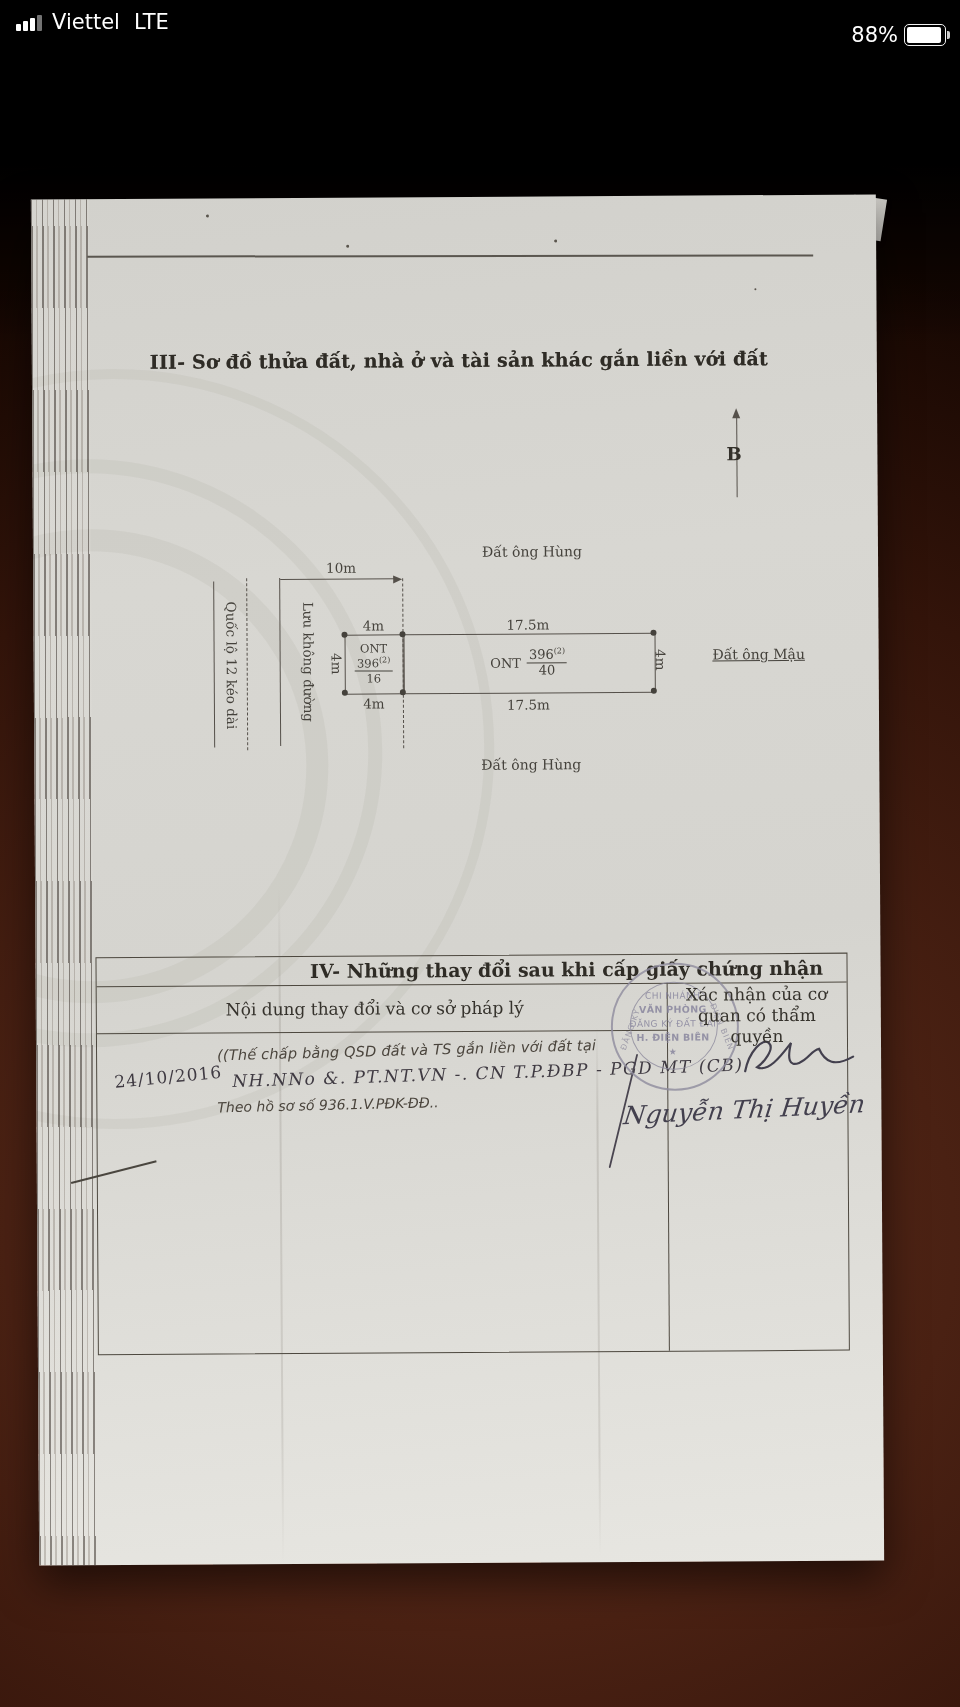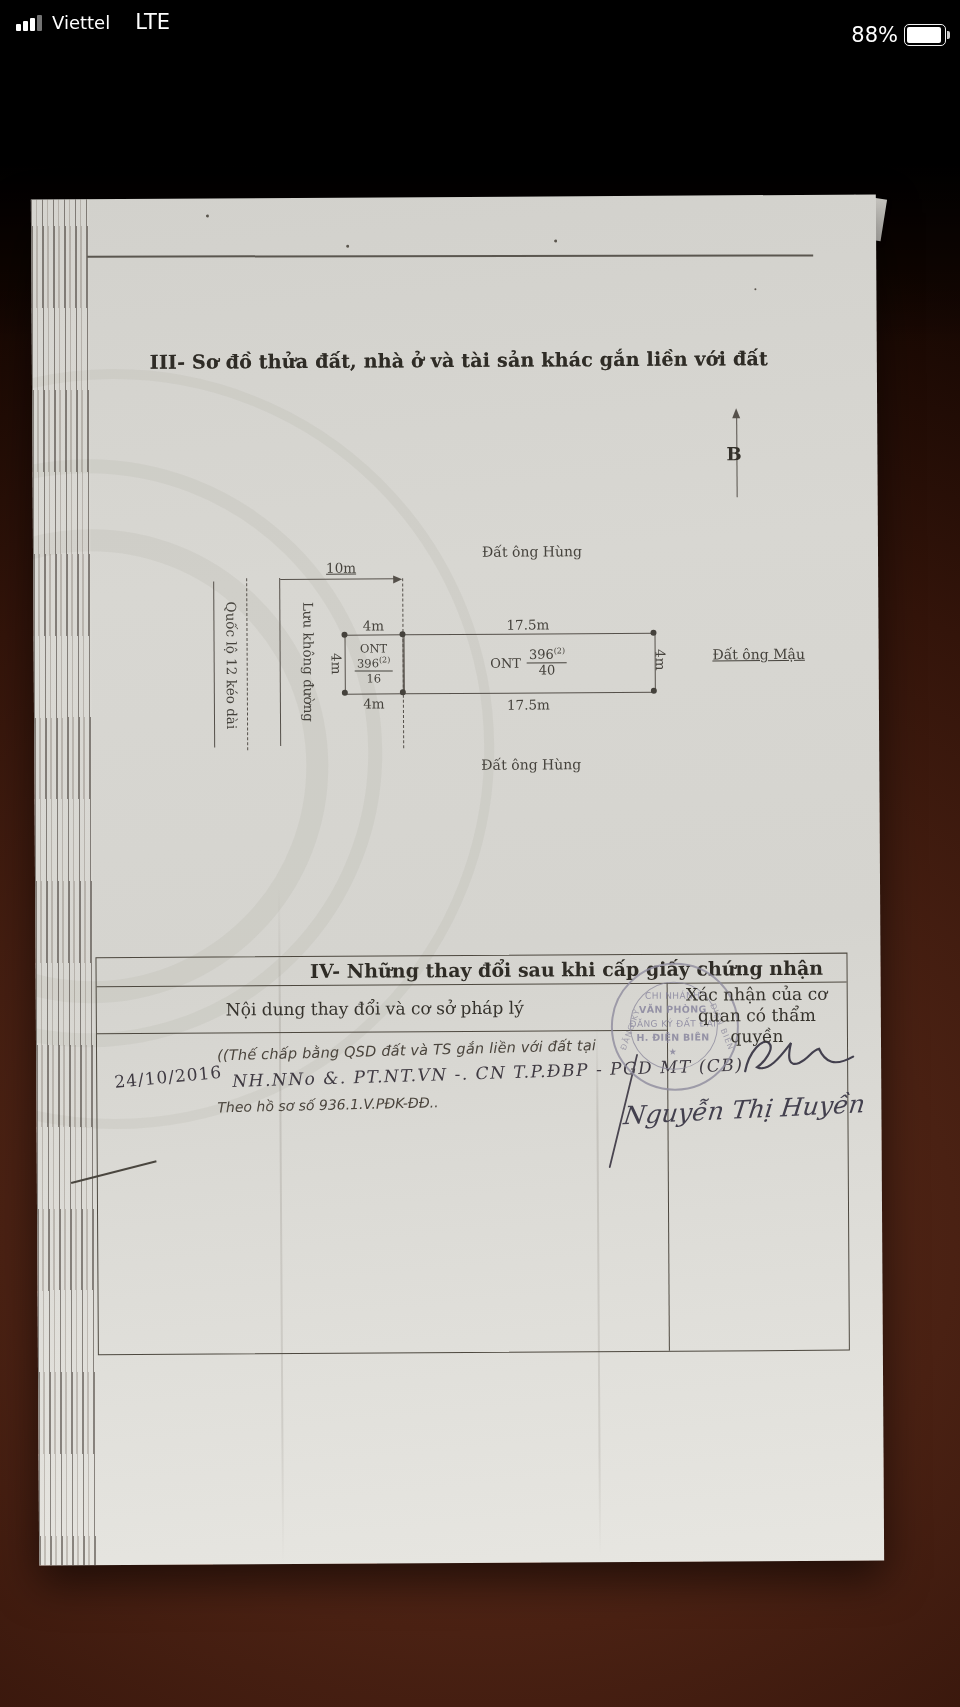--- a/index.html
+++ b/index.html
@@ -7,21 +7,21 @@
           font-family:"DejaVu Serif","Liberation Serif",serif;}
 
   
   .statusbar{position:absolute;left:0;top:0;width:960px;height:44px;color:#fff;
              font-family:"DejaVu Sans","Liberation Sans",sans-serif;z-index:50;}
   .sb-left{position:absolute;left:16px;top:0;height:44px;display:flex;align-items:center;gap:10px;}
   .signal{display:flex;align-items:flex-end;gap:2px;height:17px;}
   .signal i{display:block;width:5px;border-radius:1px;background:#fff;}
   .signal i:nth-child(1){height:7px;} .signal i:nth-child(2){height:10px;}
   .signal i:nth-child(3){height:13px;} .signal i:nth-child(4){height:16px;background:rgba(255,255,255,.45);}
-  .carrier{font-size:18px;} .network{font-size:21px;margin-left:15px;}
+  .carrier{font-size:21px;} .network{font-size:21px;margin-left:4px;}
   .sb-time{position:absolute;left:0;right:0;top:8px;text-align:center;font-size:23px;font-weight:600;letter-spacing:.5px;}
   .sb-right{position:absolute;right:14px;top:0;height:44px;display:flex;align-items:center;gap:6px;font-size:21px;margin-top:13px;}
   .batt{position:relative;display:inline-block;width:40px;height:20px;border:1.5px solid rgba(255,255,255,.95);border-radius:5px;}
   .batt .fill{position:absolute;left:2px;top:2px;bottom:2px;width:86%;background:#fff;border-radius:2px;}
   .batt .nub{position:absolute;right:-5px;top:6px;width:3px;height:8px;background:rgba(255,255,255,.8);border-radius:0 2px 2px 0;}
 
   
   .backdrop{position:absolute;left:0;top:44px;width:960px;height:1663px;
     background:
       linear-gradient(180deg,#000 0px,#000 120px,rgba(0,0,0,0) 300px),
@@ -149,21 +149,21 @@
     <div class="nb" style="left:422px;top:560px;width:150px;">Đất ông Hùng</div>
 
     <div class="dline" style="left:180px;top:383px;width:1.3px;height:166px;"></div>
     <div class="ddash" style="left:213px;top:380px;height:172px;"></div>
     <div class="dline" style="left:246px;top:380px;width:1.3px;height:168px;"></div>
     <span class="vlab" style="left:198px;top:467px;">Quốc lộ 12 kéo dài</span>
     <span class="vlab" style="left:275px;top:464px;">Lưu không đường</span>
 
     <div class="dline" style="left:247px;top:381px;width:118px;height:1.3px;"></div>
     <div class="arrowR" style="left:360px;top:378px;"></div>
-    <div class="dim" style="left:247px;top:362px;width:122px;text-decoration:underline;">10m</div>
+    <div class="dim" style="left:247px;top:362px;width:122px;">10m</div>
     <div class="ddash" style="left:369px;top:381px;height:170px;"></div>
 
     <div class="rect" style="left:311px;top:437px;width:58px;height:58px;"></div>
     <div class="rect" style="left:369px;top:437px;width:251px;height:58px;"></div>
     <div class="dot" style="left:311px;top:437px;"></div>
     <div class="dot" style="left:369px;top:437px;"></div>
     <div class="dot" style="left:620px;top:437px;"></div>
     <div class="dot" style="left:311px;top:495px;"></div>
     <div class="dot" style="left:369px;top:495px;"></div>
     <div class="dot" style="left:620px;top:495px;"></div>

